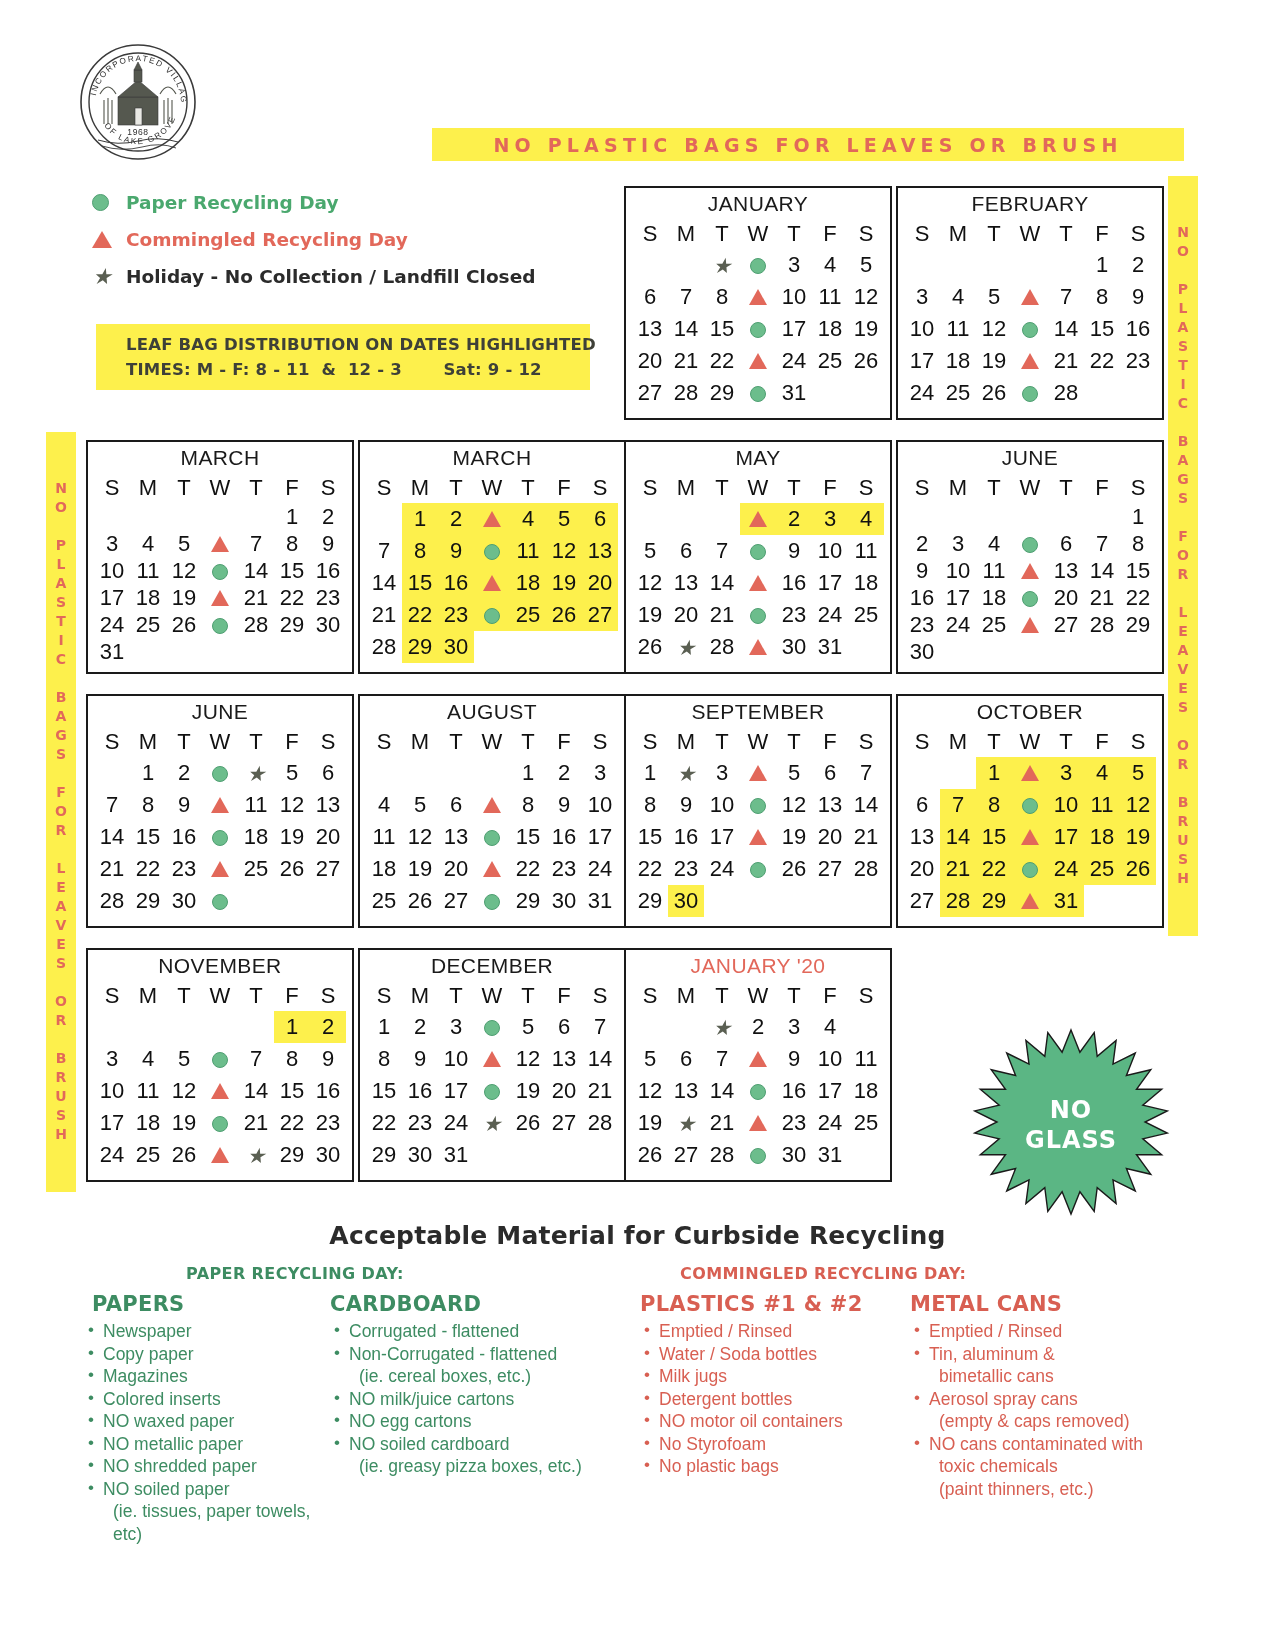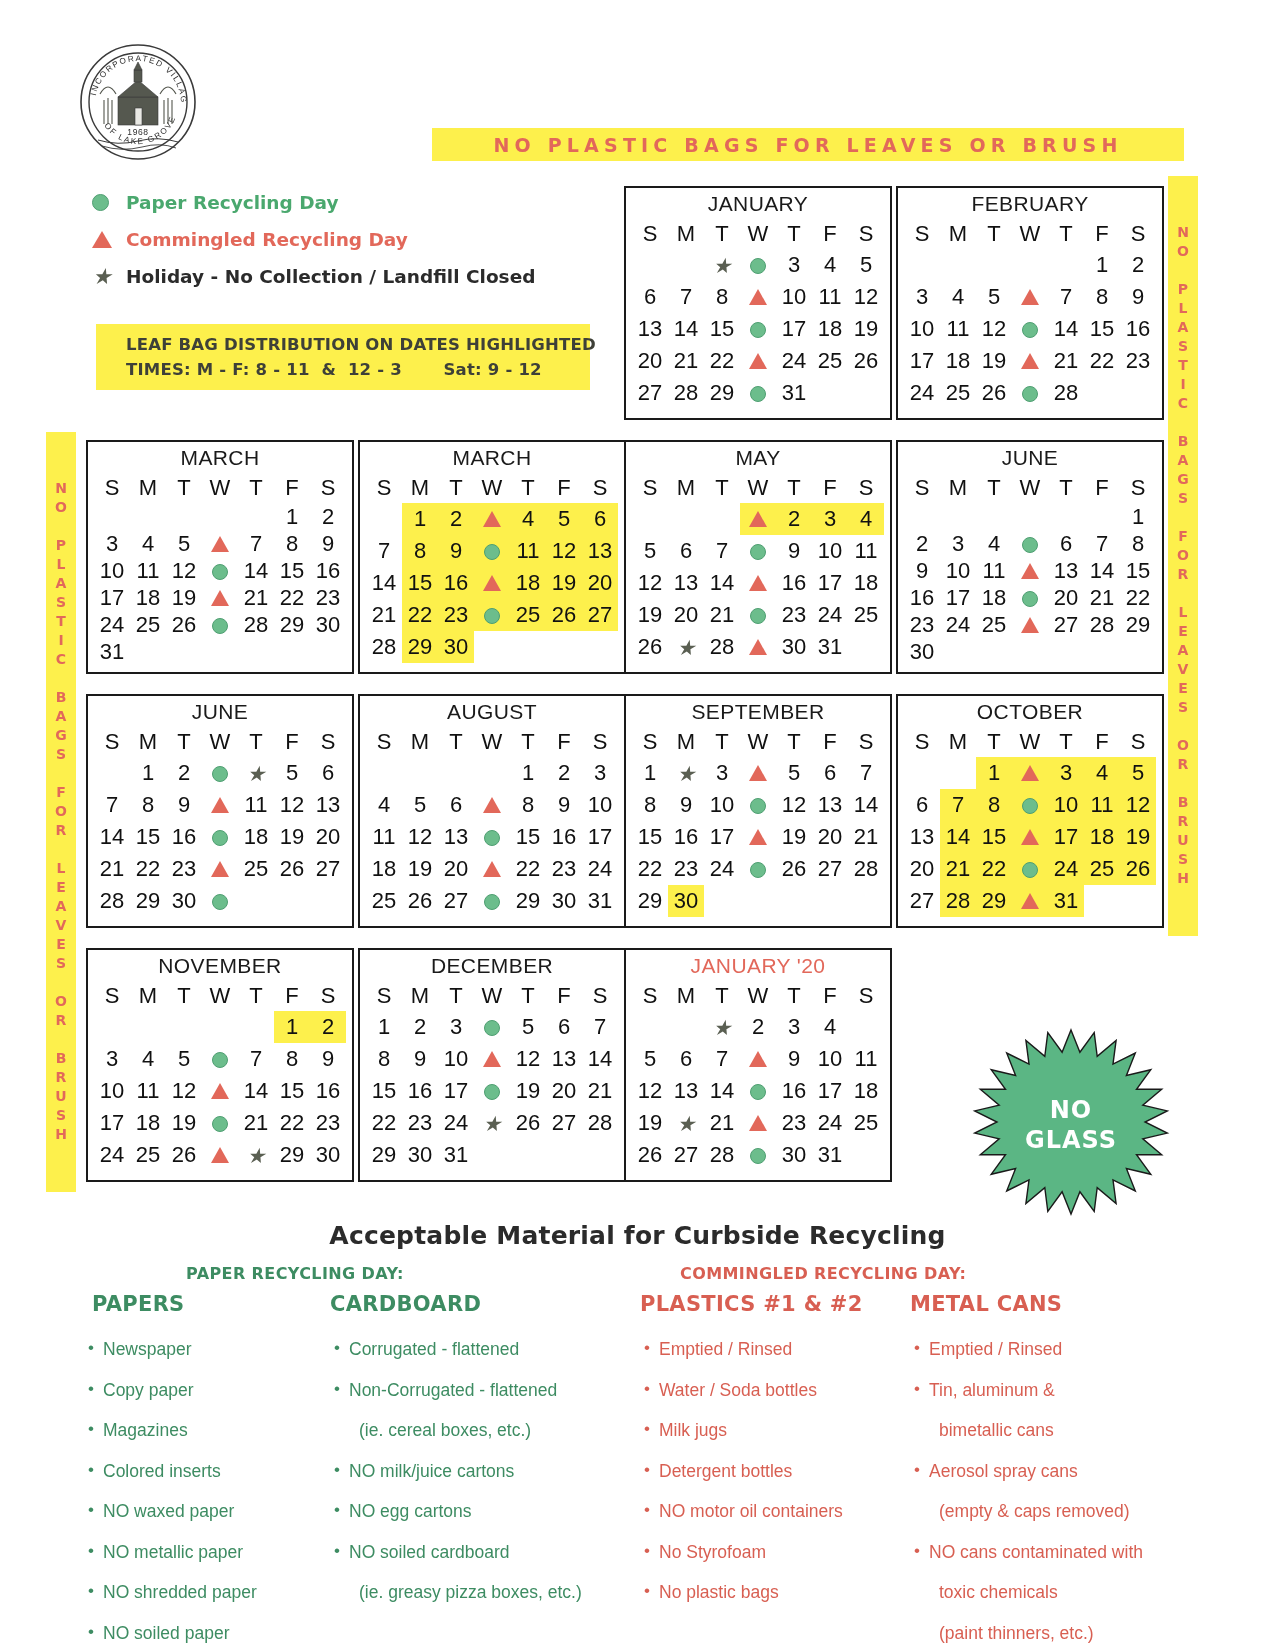--- a/index.html
+++ b/index.html
@@ -118,21 +118,21 @@
     font-size:16px; letter-spacing:0.4px;
   }
   .col-head {
     position:absolute; font-family:"DejaVu Sans", sans-serif; font-weight:bold;
     font-size:21px; letter-spacing:0.3px;
   }
   ul.mat {
     position:absolute; list-style:none; margin:0; padding:0;
     font-family:"Liberation Sans", sans-serif; font-size:17.5px; line-height:22.5px;
   }
-  ul.mat li { position:relative; padding-left:15px;margin-top:18px; }
+  ul.mat li { position:relative; padding-left:15px; }
   ul.mat li.cont { padding-left:25px; }
   ul.mat li:not(.cont)::before {
     content:"\2022"; position:absolute; left:0; top:-1px; font-size:17px;
   }
   .green { color:#3d8c62; }
   .red   { color:#d85f52; }
 </style>
 </head>
 <body>
 

